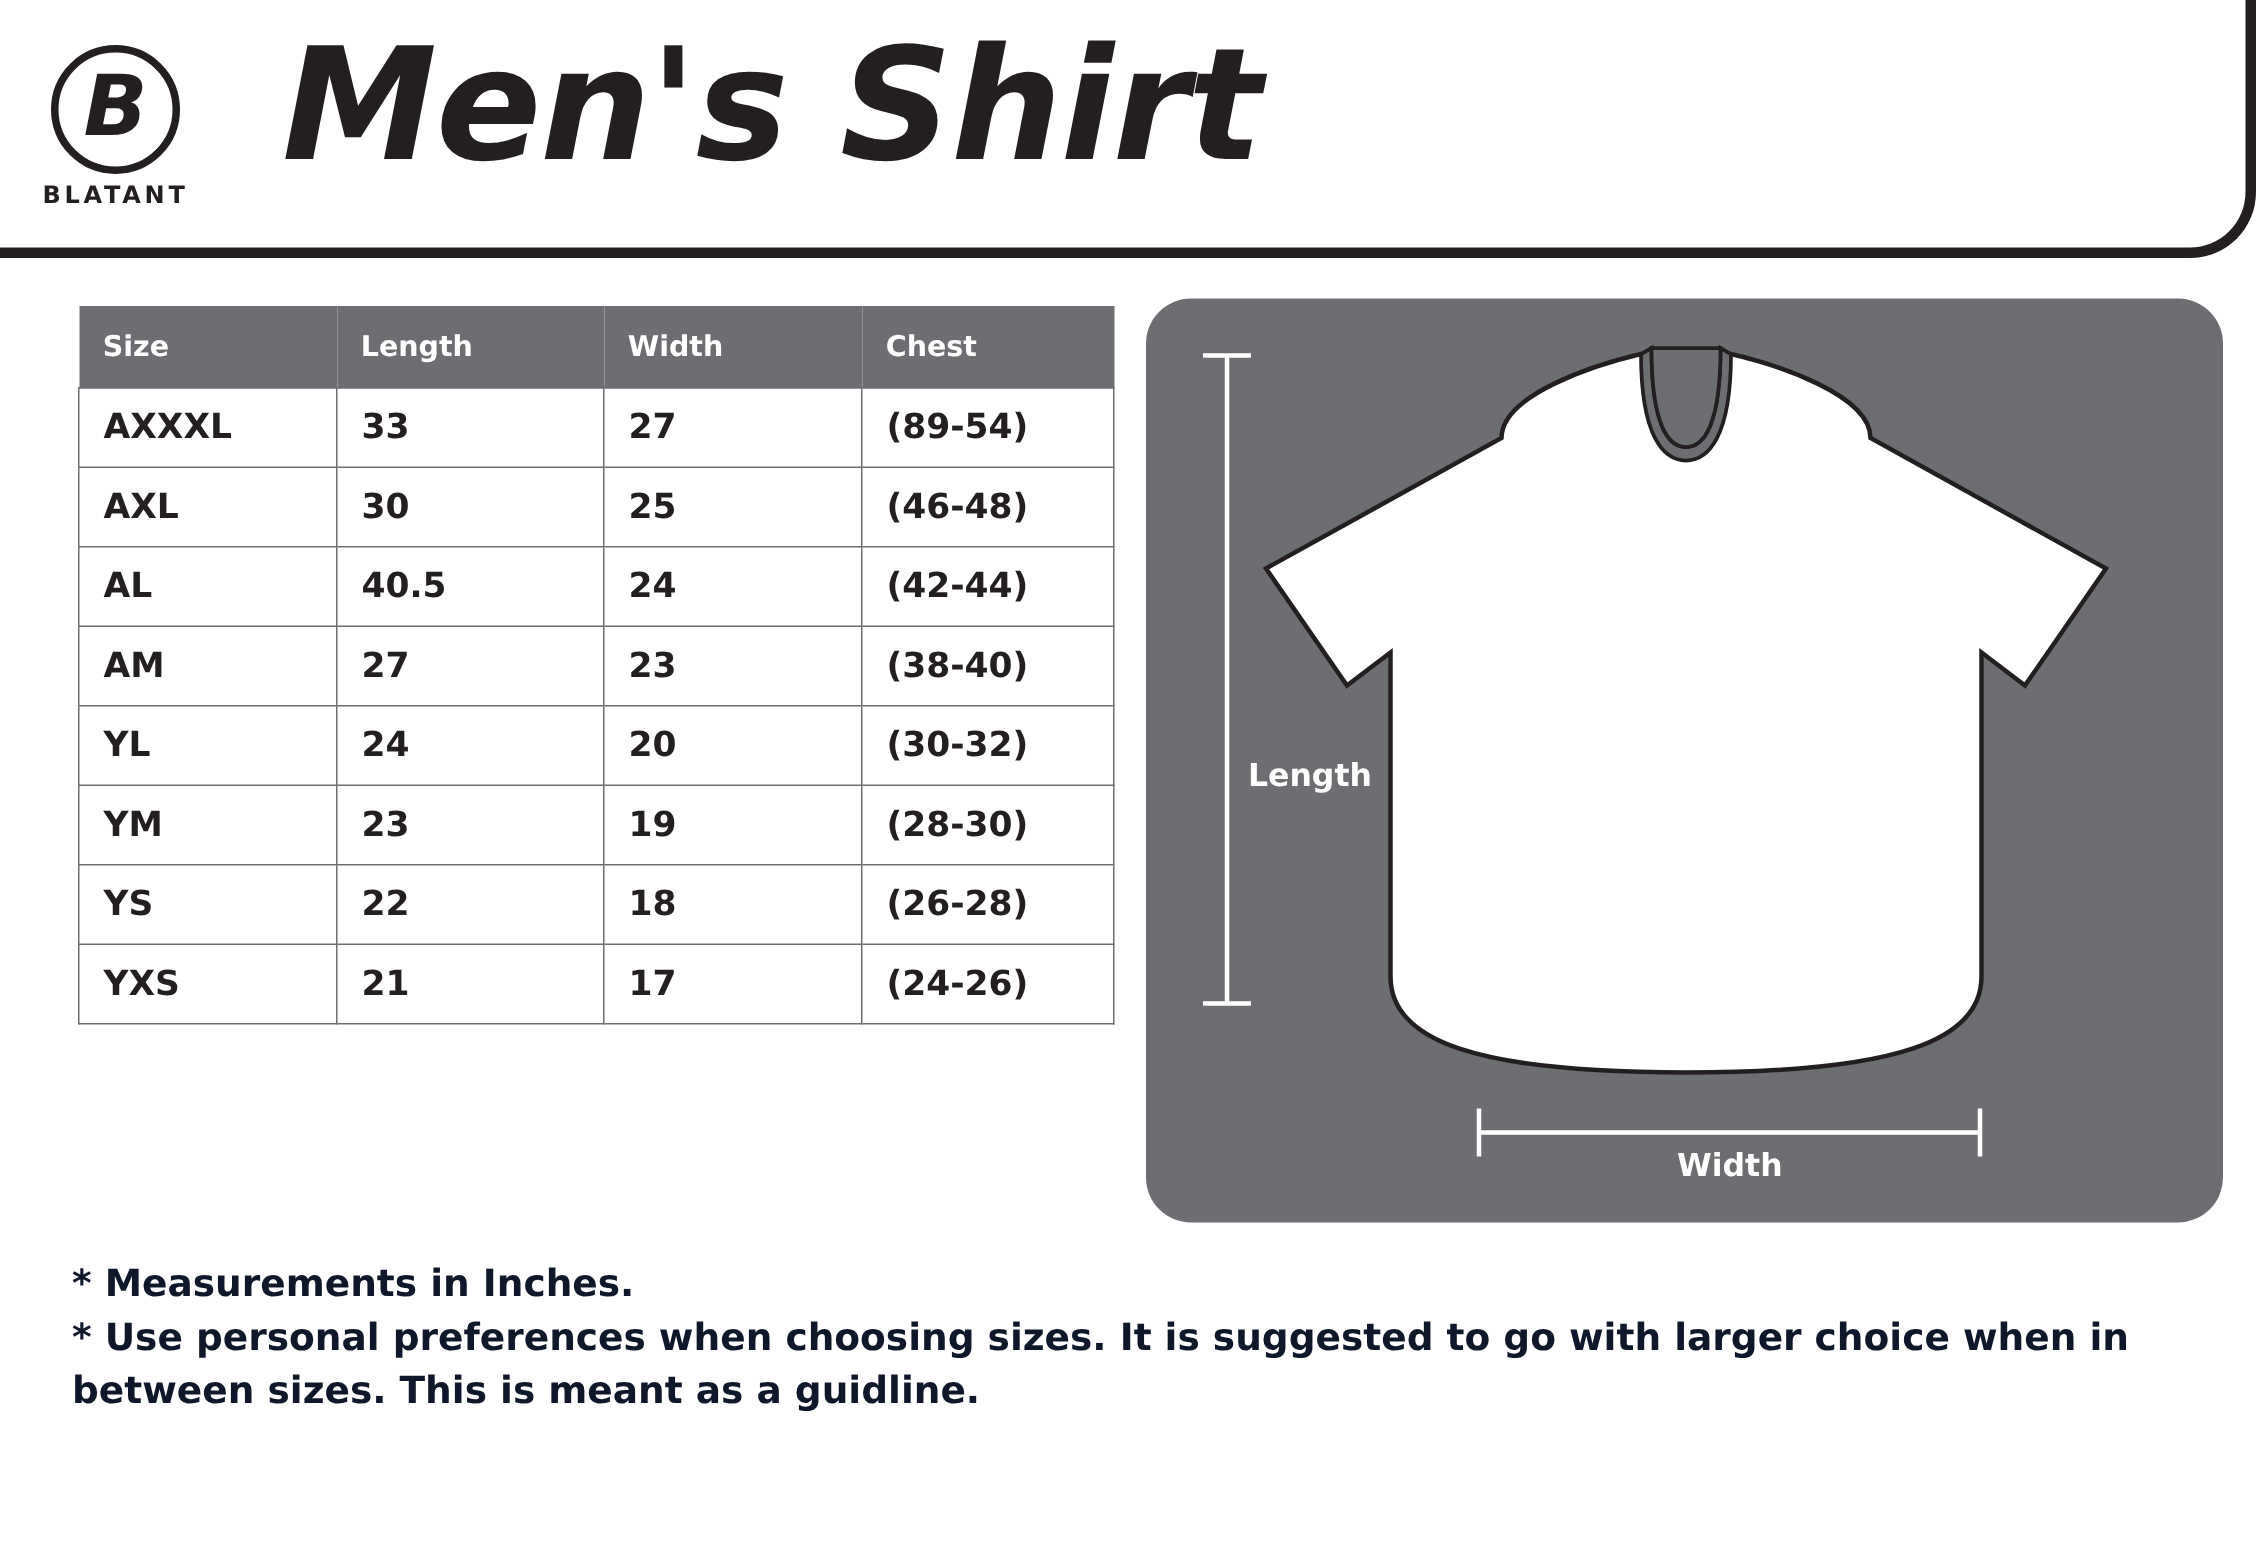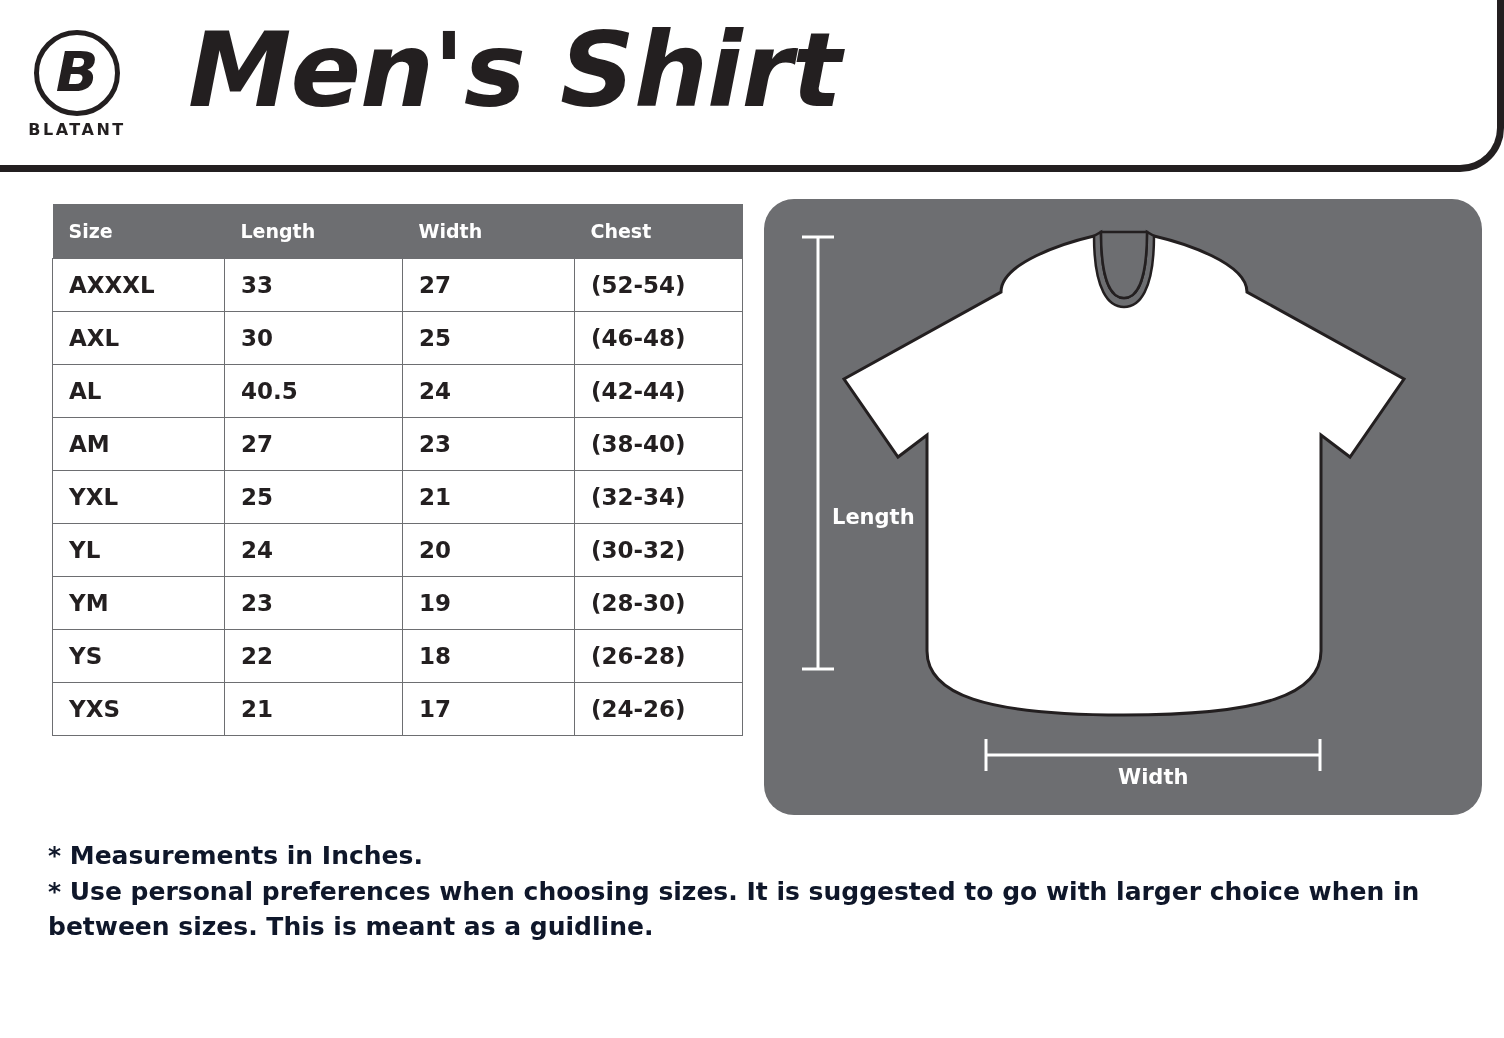--- a/index.html
+++ b/index.html
@@ -184,45 +184,39 @@
       <th>Length</th>
       <th>Width</th>
       <th>Chest</th>
     </tr>
   </thead>
   <tbody>
     <tr>
       <td>AXXXL</td>
       <td>33</td>
       <td>27</td>
-      <td>(52-54)</td>
+      <td>(89-54)</td>
     </tr>
     <tr>
       <td>AXL</td>
       <td>30</td>
       <td>25</td>
       <td>(46-48)</td>
     </tr>
     <tr>
       <td>AL</td>
       <td>40.5</td>
       <td>24</td>
       <td>(42-44)</td>
     </tr>
     <tr>
       <td>AM</td>
       <td>27</td>
       <td>23</td>
       <td>(38-40)</td>
-    </tr>
-    <tr>
-      <td>YXL</td>
-      <td>25</td>
-      <td>21</td>
-      <td>(32-34)</td>
     </tr>
     <tr>
       <td>YL</td>
       <td>24</td>
       <td>20</td>
       <td>(30-32)</td>
     </tr>
     <tr>
       <td>YM</td>
       <td>23</td>

